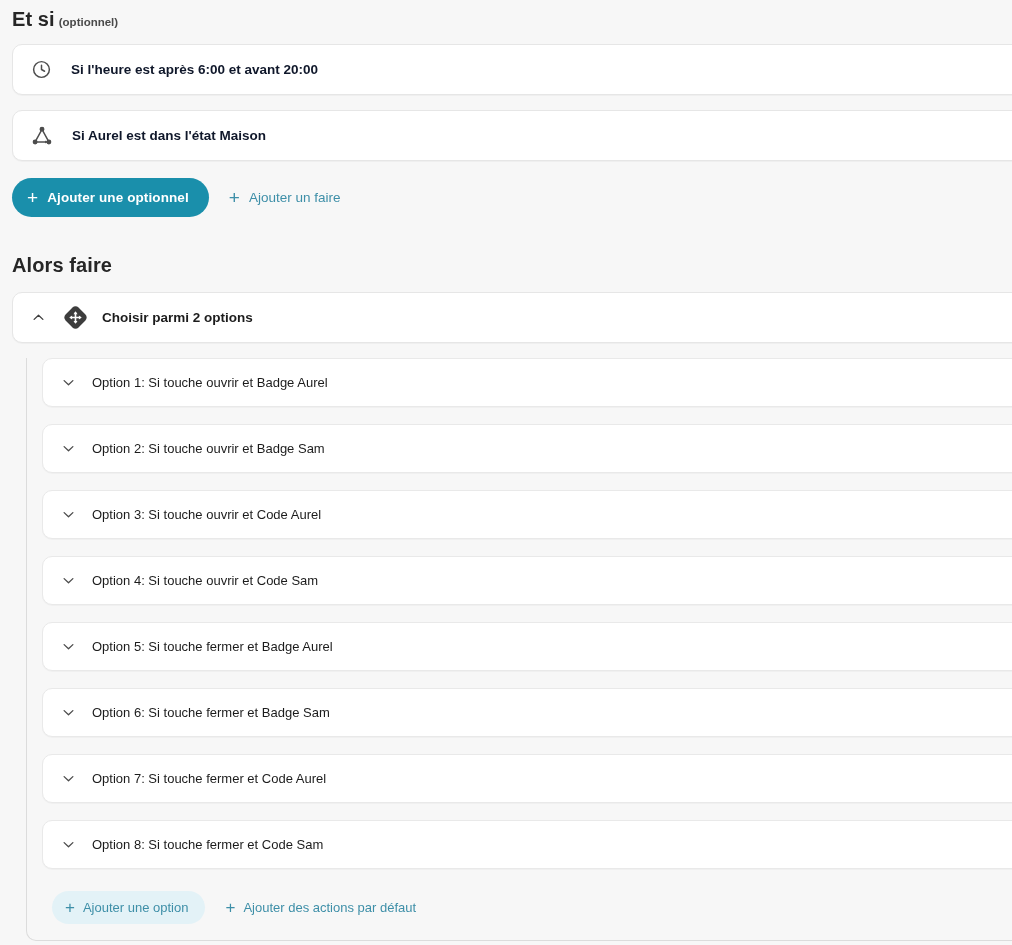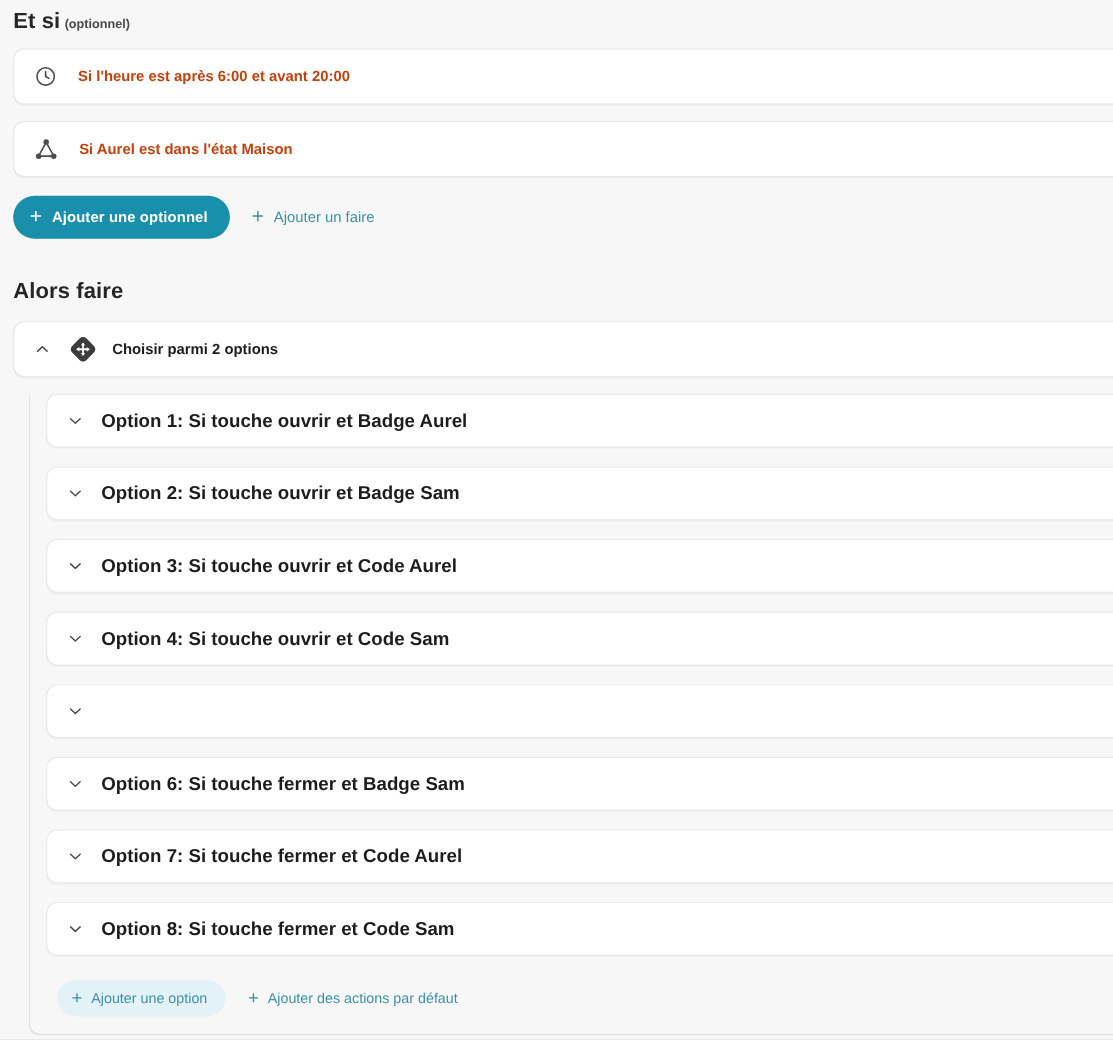--- a/index.html
+++ b/index.html
@@ -62,21 +62,21 @@
     width: 1030px;  
     height: 51px;
     padding: 0 0 0 18px;
   }
   #cond-0 { top: 44px; }
   #cond-1 { top: 110px; }
 
   .cond-label {
     font-size: 13.5px;
     font-weight: 700;
-    color: #c2410c;
+    color: #0f172a;
     margin-left: 19px;
     white-space: nowrap;
   }
 
   
   #cond-actions {
     position: absolute;
     left: 12px;
     top: 178px;
     display: flex;
@@ -189,22 +189,22 @@
     padding: 0 0 0 12px;
     background: #fff;
     border: 1px solid #e9e9e9;
     border-radius: 10px;
     box-shadow: 0 1px 1px rgba(0,0,0,0.03);
     display: flex;
     align-items: center;
     box-sizing: border-box;
   }
   .option-label {
-    font-size: 17px;
-    font-weight: 700;
+    font-size: 13px;
+    font-weight: 400;
     color: #1c1c1c;
     margin-left: 11px;
     white-space: nowrap;
     text-align: right;
   }
 
   #option-actions {
     display: flex;
     align-items: center;
     gap: 16px;
@@ -349,20 +349,21 @@
       </span>
       <span class="option-label">Option 4: Si touche ouvrir et Code Sam</span>
     </div>
 
     <div class="option-card">
       <span class="chev">
         <svg width="15" height="15" viewBox="0 0 24 24" fill="none" stroke="#4a4a4a" stroke-width="2.1" stroke-linecap="round" stroke-linejoin="round">
             <polyline points="5 9 12 15.5 19 9"></polyline>
           </svg>
       </span>
+      <span class="option-label">Option 5: Si touche fermer et Badge Aurel</span>
     </div>
 
     <div class="option-card">
       <span class="chev">
         <svg width="15" height="15" viewBox="0 0 24 24" fill="none" stroke="#4a4a4a" stroke-width="2.1" stroke-linecap="round" stroke-linejoin="round">
             <polyline points="5 9 12 15.5 19 9"></polyline>
           </svg>
       </span>
       <span class="option-label">Option 6: Si touche fermer et Badge Sam</span>
     </div>

